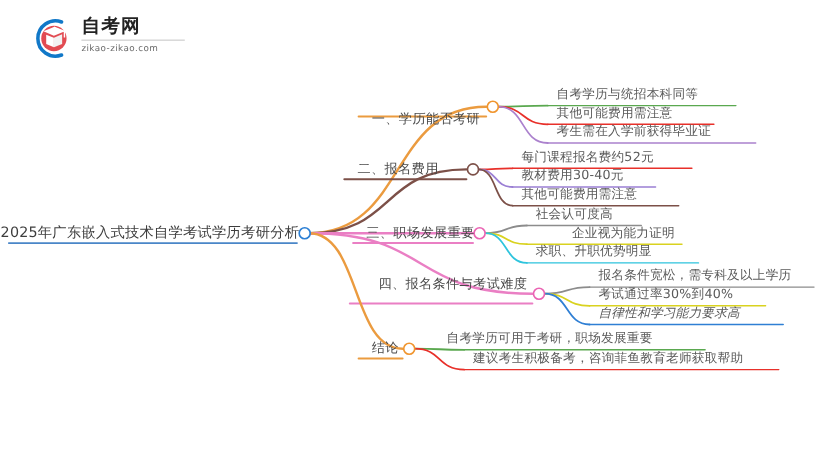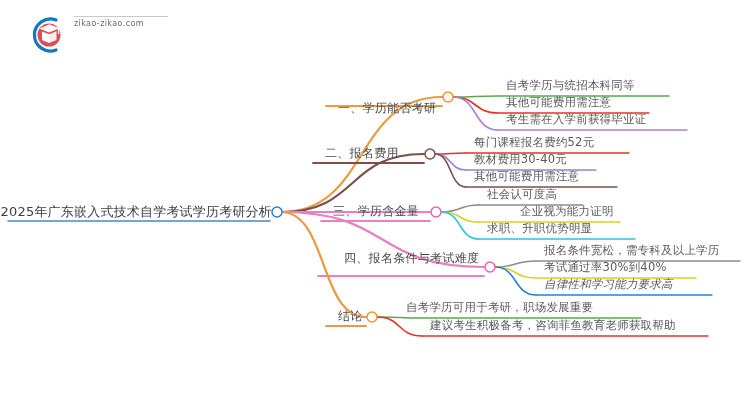--- a/index.html
+++ b/index.html
@@ -98,20 +98,21 @@
     <svg width="42" height="42" viewBox="0 0 42 42">
       <path d="M30 6 A16 16 0 1 0 30 36" fill="none" stroke="#1178c8" stroke-width="3.2" stroke-linecap="round"></path>
       <circle cx="23" cy="21" r="11.5" fill="#e24b52"></circle>
       <path d="M13.5 14.5 L23 10.5 L33 14.5 L23 18.5 Z" fill="#ffffff"></path>
       <path d="M16 17.5 L16 26 L23 29 L23 20.3 Z" fill="#ffffff"></path>
       <path d="M23 20.3 L23 29 L30.5 26 L30.5 17.2 Z" fill="#f2f2f2"></path>
       <path d="M23 10.8 L32.6 14.6 L32.6 20" fill="none" stroke="#ffffff" stroke-width="1.3"></path>
     </svg>
   </div>
   <div class="logo-text">
+    <div class="logo-cn">自考网</div>
     <div class="logo-rule"></div>
     <div class="logo-url">zikao-zikao.com</div>
   </div>
 </div>
 
 <svg id="canvas">
   <g id="links" fill="none" stroke-linecap="round">
       <path d="M 8 221 L 270 221" stroke="#4a86c8" stroke-width="1.6"></path>
       <path d="M 281 212 C 369.55 212, 353.45 97, 442 97" stroke="#eb9b3f" stroke-width="2.2" fill="none" stroke-linecap="round"></path>
       <path d="M 326 106 L 442 106" stroke="#eb9b3f" stroke-width="1.8"></path>
@@ -165,21 +166,21 @@
 <div id="labels">
     <div class="node-label root-label" style="top: 205px; left: 0px; width: 272px; text-align: right;">2025年广东嵌入式技术自学考试学历考研分析</div>
     <div class="node-label branch-label" style="top: 102px; left: 338px;">一、学历能否考研</div>
     <div class="node-label leaf-label" style="top: 80px; left: 506px;">自考学历与统招本科同等</div>
     <div class="node-label leaf-label" style="top: 97px; left: 506px;">其他可能费用需注意</div>
     <div class="node-label leaf-label" style="top: 114px; left: 506px;">考生需在入学前获得毕业证</div>
     <div class="node-label branch-label" style="top: 147px; left: 325px;">二、报名费用</div>
     <div class="node-label leaf-label" style="top: 137px; left: 474px;">每门课程报名费约52元</div>
     <div class="node-label leaf-label" style="top: 154px; left: 474px; text-align: center;">教材费用30-40元</div>
     <div class="node-label leaf-label" style="top: 171px; left: 474px;">其他可能费用需注意</div>
-    <div class="node-label branch-label" style="top: 205px; left: 333px;">三、学历含金量</div>
+    <div class="node-label branch-label" style="top: 205px; left: 333px;">三、职场发展重要</div>
     <div class="node-label leaf-label" style="top: 189px; left: 487px;">社会认可度高</div>
     <div class="node-label leaf-label" style="top: 206px; left: 498px; margin-left: 22px;">企业视为能力证明</div>
     <div class="node-label leaf-label" style="top: 223px; left: 487px;">求职、升职优势明显</div>
     <div class="node-label branch-label" style="top: 252px; left: 330px; margin-left: 14px;">四、报名条件与考试难度</div>
     <div class="node-label leaf-label" style="top: 245px; left: 544px;">报名条件宽松，需专科及以上学历</div>
     <div class="node-label leaf-label" style="top: 262px; left: 544px;">考试通过率30%到40%</div>
     <div class="node-label leaf-label" style="top: 279px; left: 544px; font-style: italic;">自律性和学习能力要求高</div>
     <div class="node-label branch-label" style="top: 310px; left: 338px;">结论</div>
     <div class="node-label leaf-label" style="top: 302px; left: 406px;">自考学历可用于考研，职场发展重要</div>
     <div class="node-label leaf-label" style="top: 320px; left: 430px;">建议考生积极备考，咨询菲鱼教育老师获取帮助</div>

